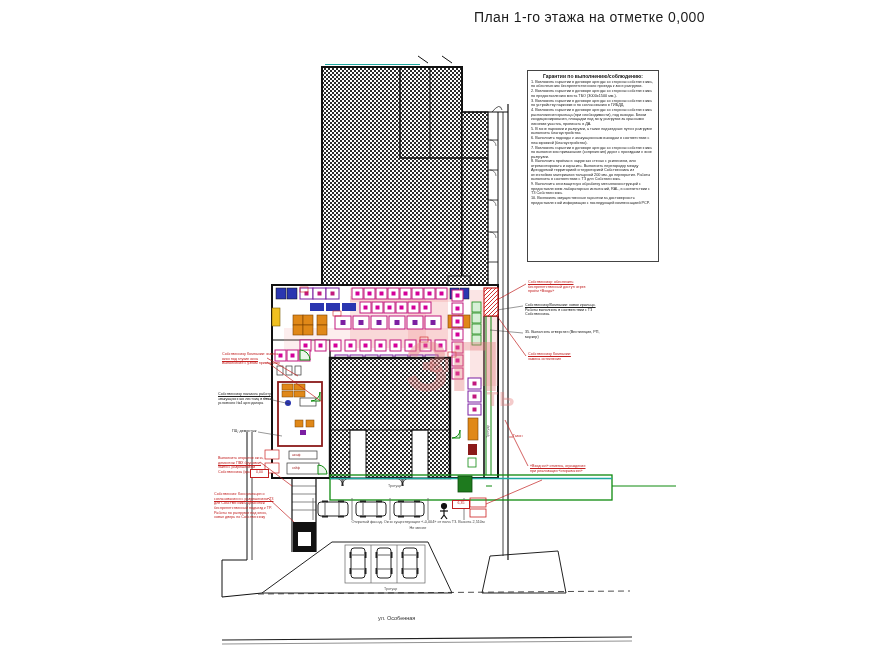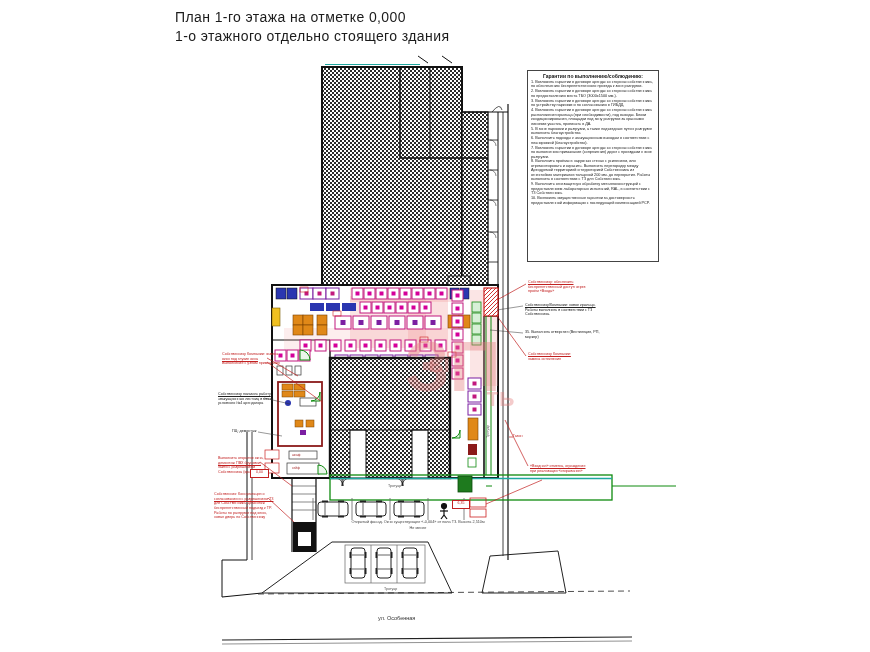--- a/index.html
+++ b/index.html
@@ -1,20 +1,20 @@
 <!DOCTYPE html>
 <html><head>
 <meta charset="utf-8">
 <style>
   html,body{margin:0;padding:0;background:#fff;}
   .stage{position:relative;width:870px;height:652px;background:#ffffff;overflow:hidden;
          font-family:"Liberation Sans",sans-serif;}
   svg{position:absolute;left:0;top:0;z-index:0;}
   .lbl{position:absolute;z-index:2;color:#222;white-space:nowrap;}
-  .title{left:175px;top:8px;width:530px;text-align:left;font-size:14px;line-height:1.35;
+  .title{left:175px;top:8px;width:530px;text-align:right;font-size:14px;line-height:1.35;
          color:#1b1b1b;letter-spacing:.4px;}
   .notes{left:527px;top:70px;width:124px;height:186px;border:1px solid #444;background:#fff;
          padding:2px 3px;z-index:2;position:absolute;overflow:hidden;}
   .notes .nt{font-size:5px;font-weight:bold;text-align:center;margin-bottom:1px;color:#111;}
   .notes .ni{font-size:3.8px;line-height:1.18;color:#222;text-align:left;margin-bottom:.5px;}
   .ann{position:absolute;z-index:3;font-size:3.7px;line-height:1.25;color:#c22020;white-space:nowrap;}
   .ann.black{color:#222;}
   .u{text-decoration:underline;}
   .tiny{font-size:3.6px;color:#555;}
   .dimbox{position:absolute;z-index:3;border:.5px solid #c22020;color:#c22020;font-size:3.5px;
@@ -348,21 +348,20 @@
     <line x1="268" y1="498" x2="294" y2="522" stroke="#c22020"></line>
   </g>
 </svg>
 
 <div class="wm" style="left:405px;top:296px;font-size:71px;margin-top:35px;">ЗП</div>
 <div class="wm" style="left:428px;top:350px;font-size:26px;">ы</div>
 <div class="wm" style="left:486px;top:350px;font-size:26px;margin-top:34px;">ть</div>
 
 <div class="lbl title">
   <div>План 1-го этажа на отметке 0,000</div>
-  <div>1-о этажного отдельно стоящего здания</div>
 </div>
 
 <div class="notes">
   <div class="nt">Гарантии по выполнению/соблюдению:</div>
   <div class="ni">1. Возложить гарантии в договоре аренды со стороны собственника, по обеспечению беспрепятственного проезда к зоне разгрузки.</div>
   <div class="ni">2. Возложить гарантии в договоре аренды со стороны собственника по предоставлению места ТБО (3000х1500 мм.).</div>
   <div class="ni">3. Возложить гарантии в договоре аренды со стороны собственника по устройству парковки и по согласованию в ГИБДД.</div>
   <div class="ni">4. Возложить гарантии в договоре аренды со стороны собственника расположения крыльца (при необходимости), под выходы. Блоки кондиционирования, площадки под зону разгрузки за красными линиями участка, прописать в ДА.</div>
   <div class="ni">5. В зоне парковки и разгрузки, а также подъездные пути к разгрузке выполнить благоустройство.</div>
   <div class="ni">6. Выполнить подходы к эвакуационным выходам в соответствии с планировкой (благоустройство).</div>

